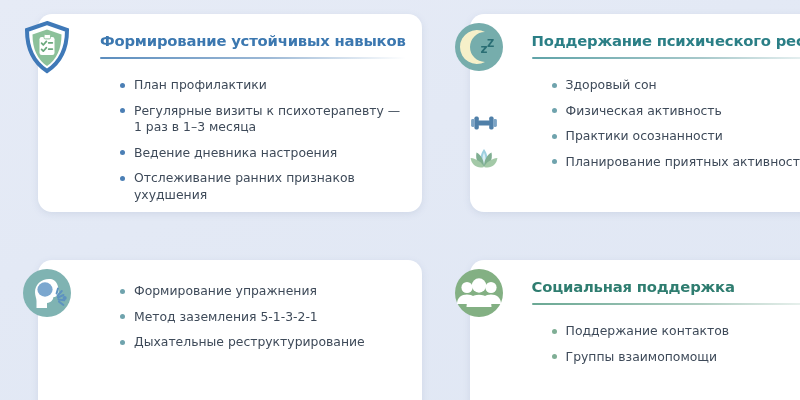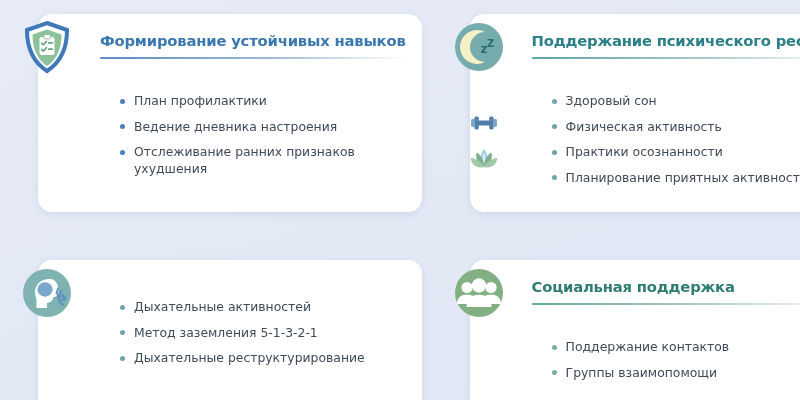--- a/index.html
+++ b/index.html
@@ -73,21 +73,21 @@
     padding: 0 0 0 24px;
   }
   .bullet-list li {
     position: relative;
     font-size: 12.4px;
     line-height: 1.34;
     color: #3e4a59;
     margin: 9px 0 0 0;
     padding-left: 14px;
   }
-  .bullet-list li:first-child { margin-top: 27px; }
+  .bullet-list li:first-child { margin-top: 11px; }
   .bullet-list li::before {
     content: "";
     position: absolute;
     left: 0;
     top: 5.5px;
     width: 5px;
     height: 5px;
     border-radius: 50%;
   }
   .card-1 .bullet-list li::before { background: #4b7fb5; }
@@ -134,20 +134,21 @@
         <path d="M21.6 29.4 l1.7 1.8 l3.1 -3.6" fill="none" stroke="#6aa87c" stroke-width="1.7" stroke-linecap="round" stroke-linejoin="round"></path>
         <rect x="27.8" y="28.3" width="5.4" height="1.7" rx="0.8" fill="#6aa87c"></rect>
       </svg>
     </span>
     <div class="card-head">
       <div class="card-title">Формирование устойчивых навыков</div>
       <div class="title-rule"></div>
     </div>
     <ul class="bullet-list">
       <li>План профилактики</li>
+      <li>Регулярные визиты к психотерапевту — 1 раз в 1–3 месяца</li>
       <li>Ведение дневника настроения</li>
       <li>Отслеживание ранних признаков ухудшения</li>
     </ul>
   </section>
 
   <section class="card card-2">
     <span class="head-icon">
       <svg viewBox="0 0 54 54">
         <circle cx="27" cy="27" r="24" fill="#76adac"></circle>
         <path d="M33 12 A17 17 0 1 0 33 42 A14.5 14.5 0 1 1 33 12 Z" fill="#f6f0c9"></path>
@@ -190,21 +191,21 @@
     <span class="head-icon">
       <svg viewBox="0 0 54 54">
         <circle cx="27" cy="27" r="24" fill="#7fb3b2"></circle>
         <path d="M31 13 C22 12 15 18 15 26 C15 30 16.5 32 16.5 35 L16.5 42 L27 42 L27 37 C31 36.5 33 34 33.5 31 C37 31 39 28.5 38.5 24 C38 18 35.5 13.6 31 13 Z" fill="#ffffff"></path>
         <ellipse cx="25" cy="23.5" rx="7.6" ry="7.2" fill="#7ba7cf"></ellipse>
         <path d="M38 31.5 l5.5 -2.5 M38.5 33.5 l5.8 0.8 M37.6 29.6 l4.2 -4.6 M39 35.6 l4.4 3.4 M36.6 27.6 l1.4 -5.2" stroke="#5e93c0" stroke-width="2" stroke-linecap="round" fill="none"></path>
         <circle cx="44.6" cy="32" r="2.1" fill="#5e93c0"></circle>
       </svg>
     </span>
     <ul class="bullet-list">
-      <li>Дыхательные активностей</li>
+      <li>Формирование упражнения</li>
       <li>Метод заземления 5-1-3-2-1</li>
       <li>Дыхательные реструктурирование</li>
     </ul>
   </section>
 
   <section class="card card-4">
     <span class="head-icon">
       <svg viewBox="0 0 54 54">
         <circle cx="27" cy="27" r="24" fill="#83b083"></circle>
         <circle cx="15" cy="21.5" r="5.6" fill="#ffffff"></circle>

